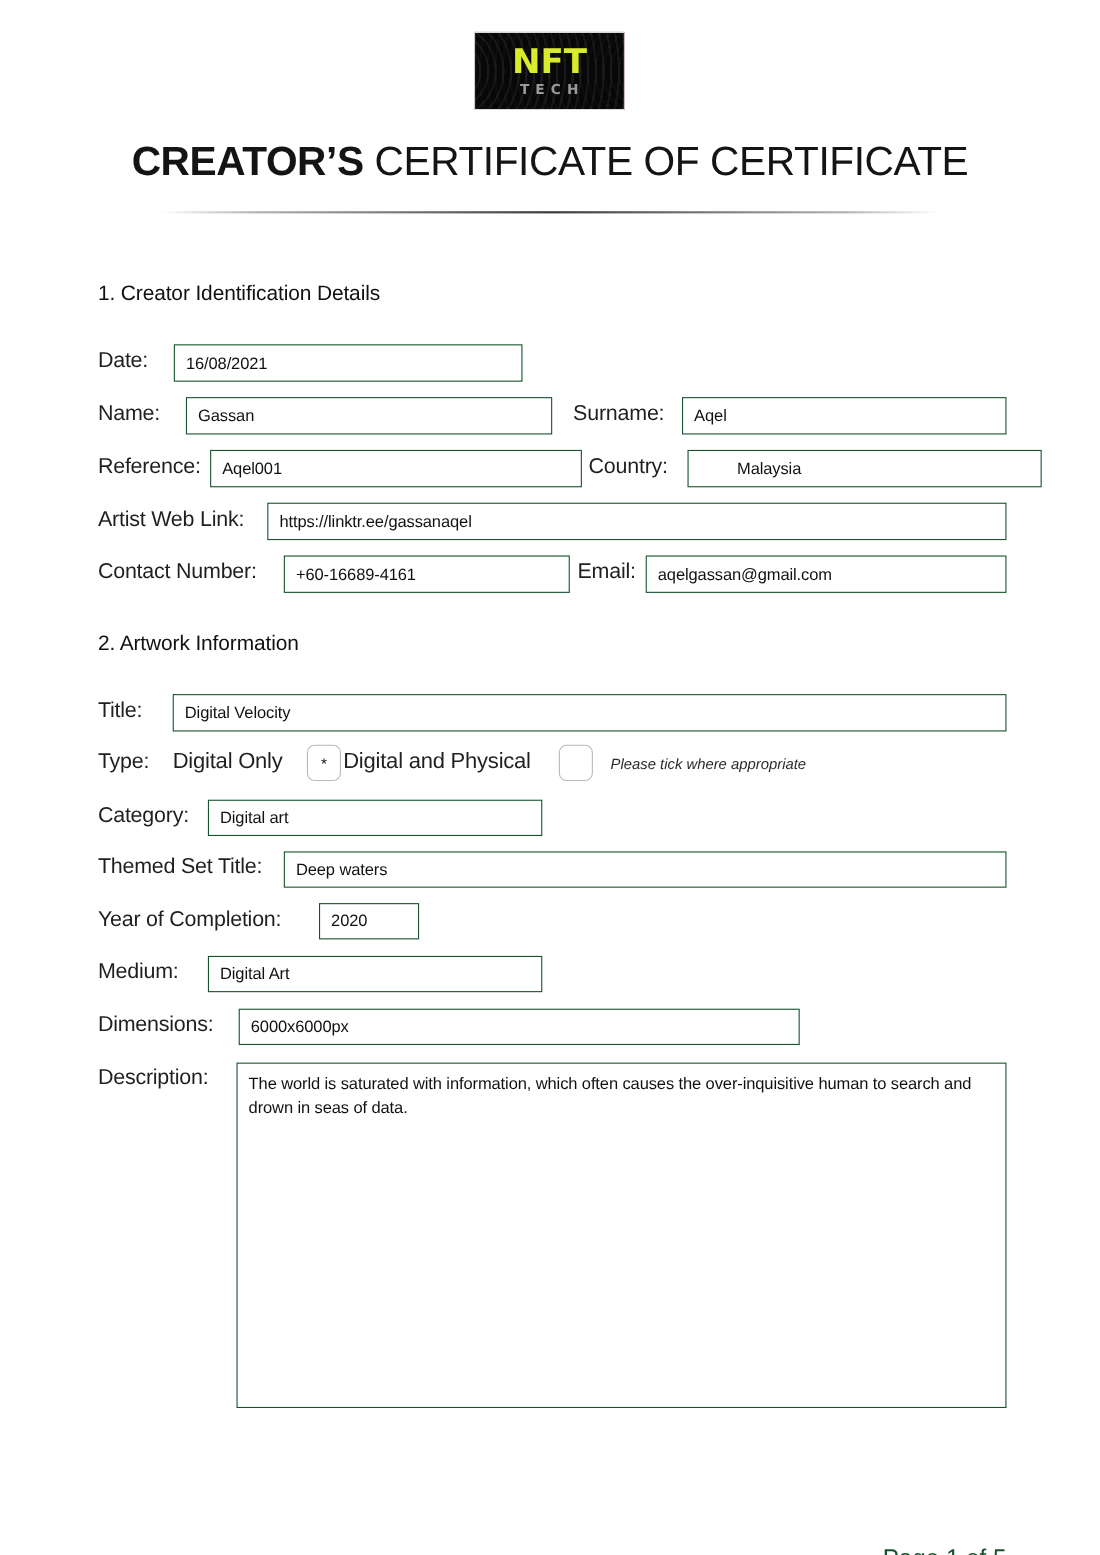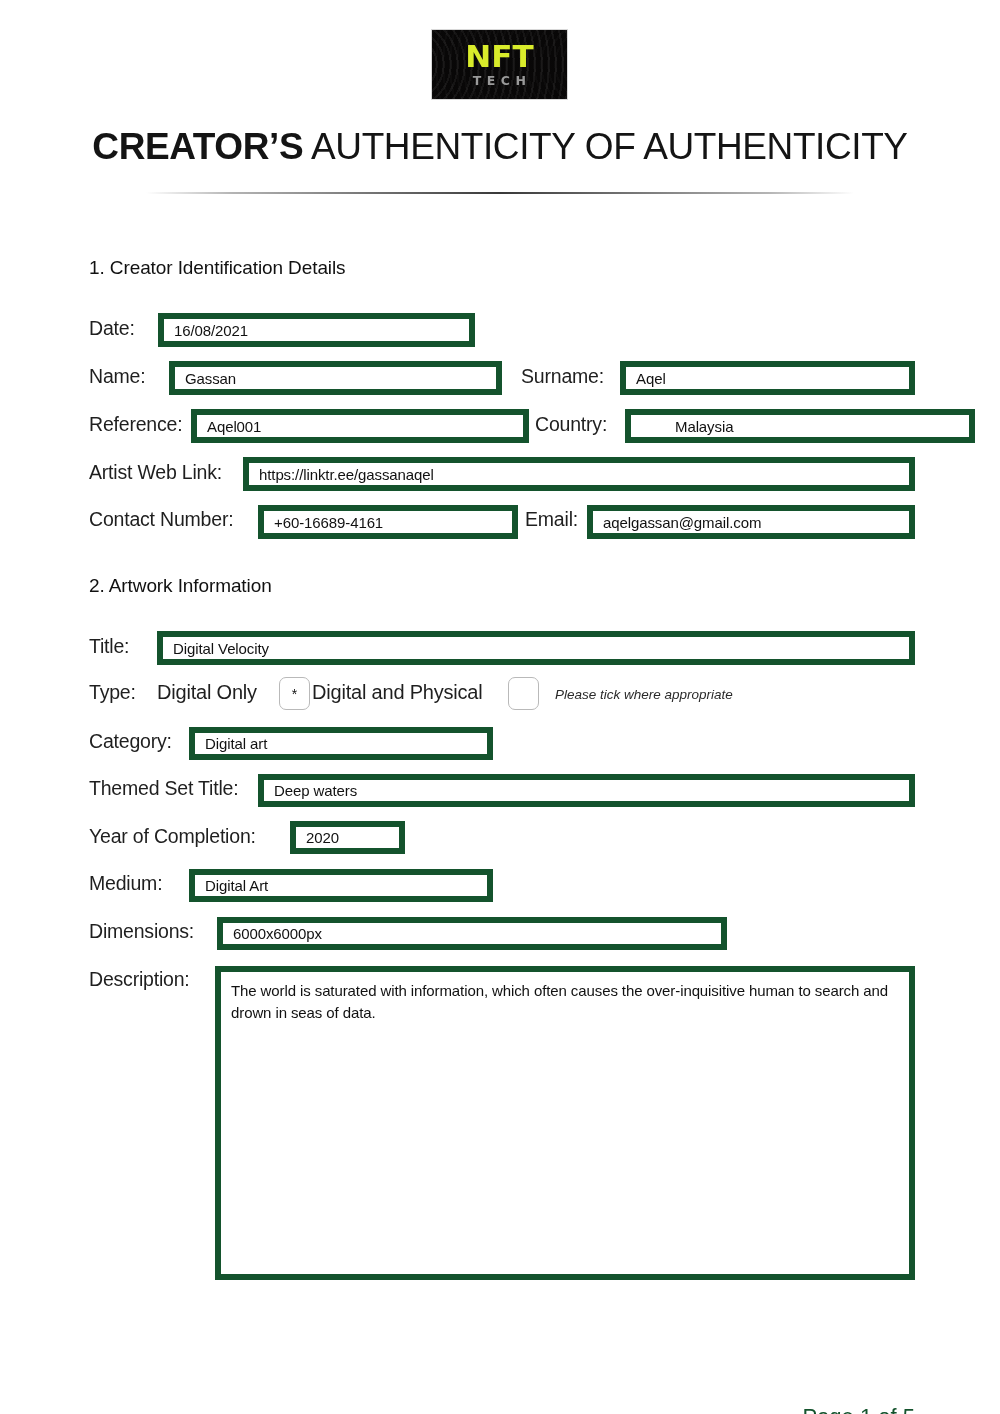--- a/index.html
+++ b/index.html
@@ -113,21 +113,21 @@
     font-size: 19.5px;
     color: #1f1f1f;
     white-space: nowrap;
     letter-spacing: -0.2px;
   }
 
   
   .f-box {
     position: absolute;
     box-sizing: border-box;
-    border: 6px solid #14532d;
+    border: 1px solid #14532d;
     background: #ffffff;
     font-size: 15px;
     color: #111111;
     display: flex;
     align-items: center;
     padding-left: 10px;
     letter-spacing: -0.1px;
     overflow: hidden;
     white-space: nowrap;
   }
@@ -185,39 +185,39 @@
 
 <div class="logo-wrap">
   <div class="logo-waves"></div>
   <div class="logo-waves2"></div>
   <div class="logo-text">
     <span class="logo-nft">NFT</span>
     <span class="logo-tech">TECH</span>
   </div>
 </div>
 
-<div class="doc-title"><span class="strong">CREATOR’S</span><span> AUTHENTICITY OF AUTHENTICITY</span></div>
+<div class="doc-title"><span class="strong">CREATOR’S</span><span> CERTIFICATE OF CERTIFICATE</span></div>
 <div class="title-rule"></div>
 
 <div class="section-head" style="left:89px; top:257px;">1. Creator Identification Details</div>
 
 <div class="f-label" style="left:89px; top:317px;">Date:</div>
 <div class="f-box" style="left:158px; top:313px; width:317px; height:34px;">16/08/2021</div>
 
 <div class="f-label" style="left:89px; top:365px;">Name:</div>
 <div class="f-box" style="left:169px; top:361px; width:333px; height:34px;text-align:center;">Gassan</div>
 
 <div class="f-label" style="left:521px; top:365px;">Surname:</div>
 <div class="f-box" style="left:620px; top:361px; width:295px; height:34px;">Aqel</div>
 
 <div class="f-label" style="left:89px; top:413px;">Reference:</div>
 <div class="f-box" style="left:191px; top:409px; width:338px; height:34px;">Aqel001</div>
 
 <div class="f-label" style="left:535px; top:413px;">Country:</div>
-<div class="f-box" style="left:625px; top:409px; width:350px; height:34px;padding-left:44px;">Malaysia</div>
+<div class="f-box" style="left:625px; top:409px; width:322px; height:34px;padding-left:44px;">Malaysia</div>
 
 <div class="f-label" style="left:89px; top:461px;">Artist Web Link:</div>
 <div class="f-box" style="left:243px; top:457px; width:672px; height:34px;">https://linktr.ee/gassanaqel</div>
 
 <div class="f-label" style="left:89px; top:508px;">Contact Number:</div>
 <div class="f-box" style="left:258px; top:505px; width:260px; height:34px;">+60-16689-4161</div>
 
 <div class="f-label" style="left:525px; top:508px;">Email:</div>
 <div class="f-box" style="left:587px; top:505px; width:328px; height:34px;">aqelgassan@gmail.com</div>
 
@@ -233,21 +233,21 @@
 <div class="tick-box" style="left:508px; top:677px;"></div>
 <div class="tick-note" style="left:555px; top:687px;">Please tick where appropriate</div>
 
 <div class="f-label" style="left:89px; top:730px;">Category:</div>
 <div class="f-box" style="left:189px; top:727px; width:304px; height:33px;">Digital art</div>
 
 <div class="f-label" style="left:89px; top:777px;">Themed Set Title:</div>
 <div class="f-box" style="left:258px; top:774px; width:657px; height:33px;">Deep waters</div>
 
 <div class="f-label" style="left:89px; top:825px;">Year of Completion:</div>
-<div class="f-box" style="left:290px; top:821px; width:115px; height:33px;">2020</div>
+<div class="f-box" style="left:290px; top:821px; width:91px; height:33px;">2020</div>
 
 <div class="f-label" style="left:89px; top:872px;">Medium:</div>
 <div class="f-box" style="left:189px; top:869px; width:304px; height:33px;">Digital Art</div>
 
 <div class="f-label" style="left:89px; top:920px;">Dimensions:</div>
 <div class="f-box" style="left:217px; top:917px; width:510px; height:33px;">6000x6000px</div>
 
 <div class="f-label" style="left:89px; top:968px;">Description:</div>
 <div class="f-box area" style="left:215px; top:966px; width:700px; height:314px;">The world is saturated with information, which often causes the over-inquisitive human to search and drown in seas of data.</div>
 

